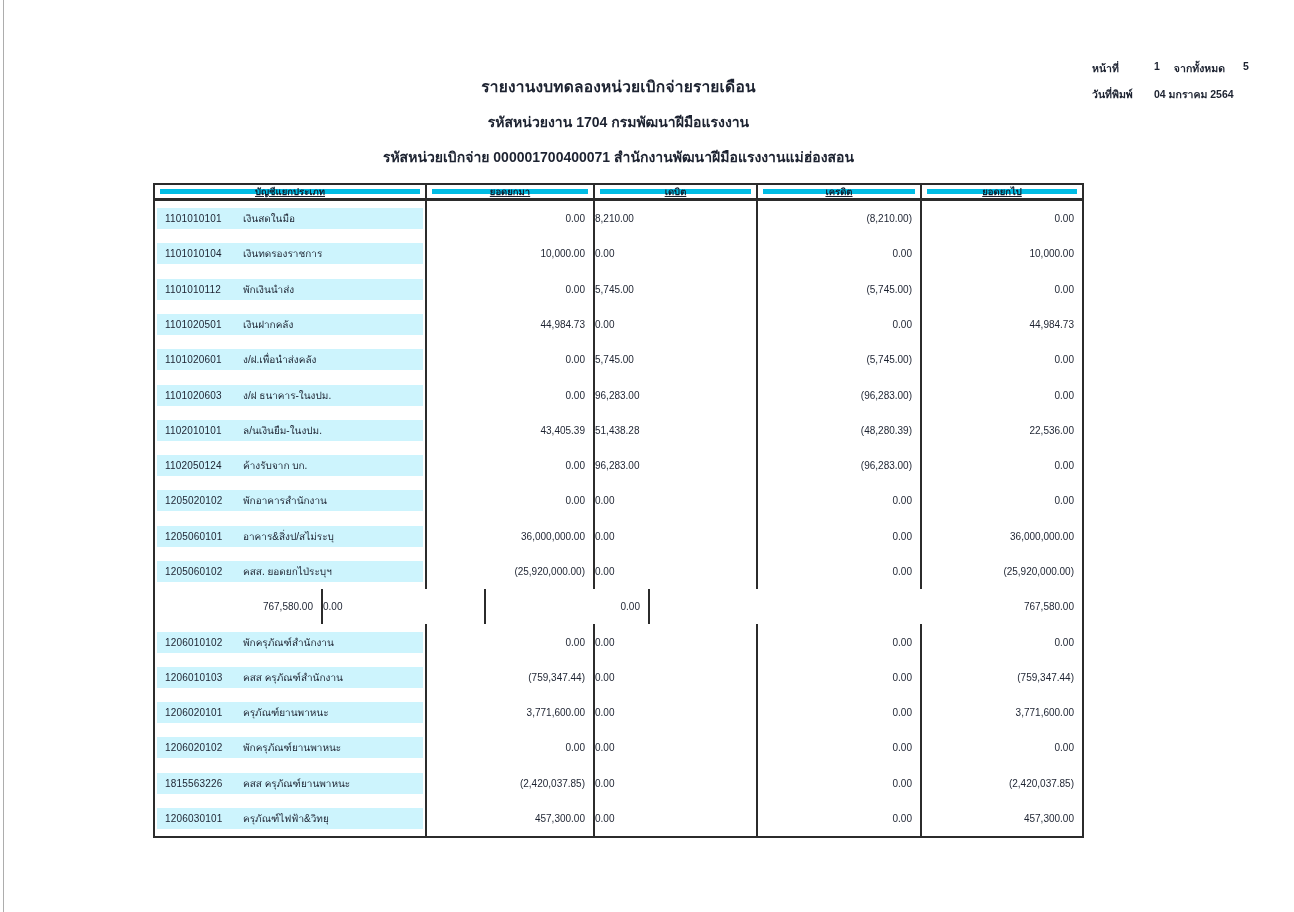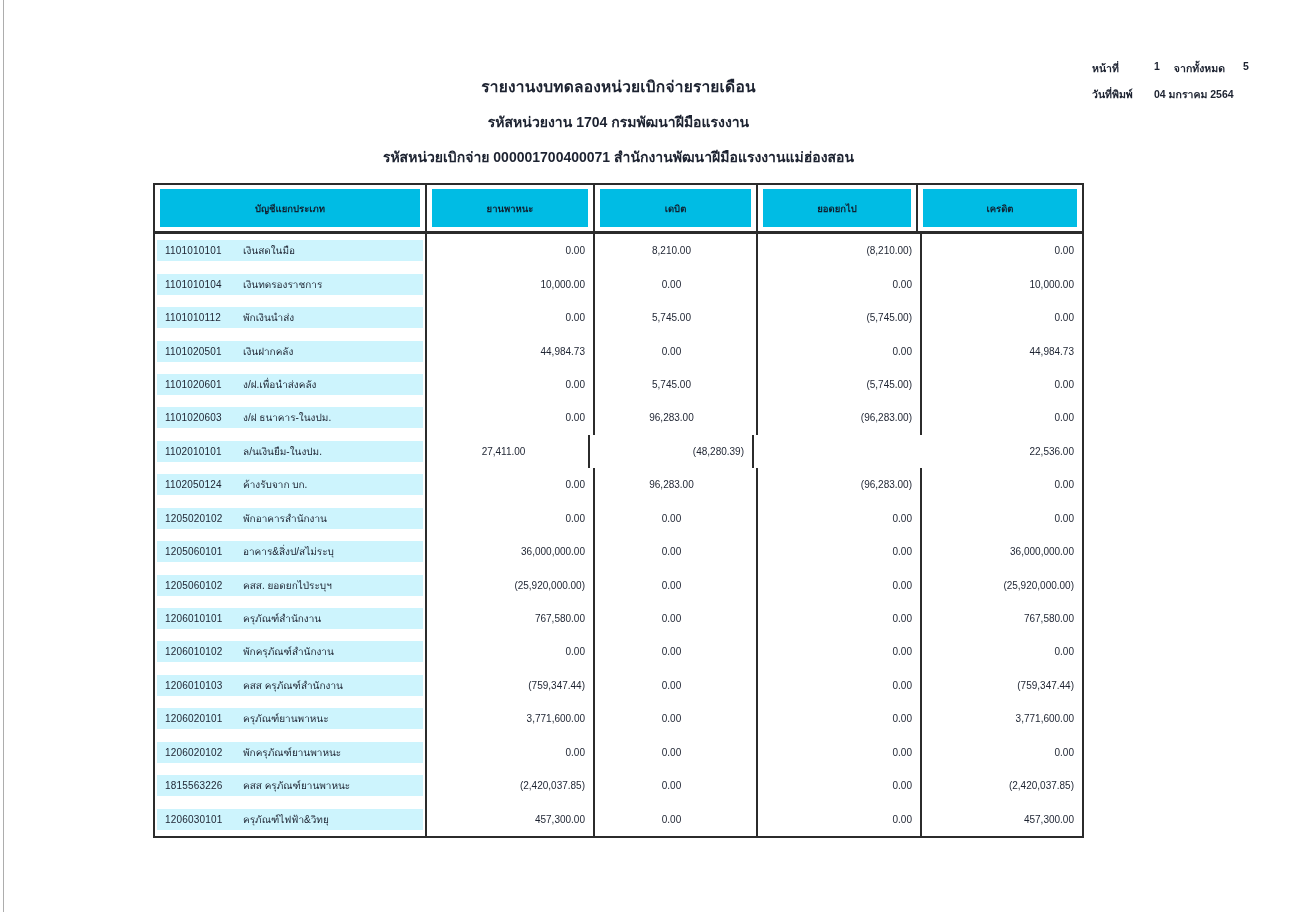--- a/index.html
+++ b/index.html
@@ -23,33 +23,33 @@
   .pageinfo{position:absolute;left:1092px;top:60px;width:170px;font-size:10.5px;font-weight:bold;}
   .pageinfo .line{display:flex;margin-bottom:9px;}
   .pageinfo .lbl{width:56px;}
   .pageinfo .val{margin-left:6px;}
   .pageinfo .lbl2{margin-left:14px;}
   .pageinfo .val2{margin-left:18px;}
 
   
   .gl-table{position:absolute;left:153px;top:183px;width:931px;height:655px;
             border:2px solid var(--border);display:flex;flex-direction:column;background:#fff;}
-  .thead{display:flex;height:49px;border-bottom:3px solid var(--border);flex:0 0 auto;}
+  .thead{display:flex;height:16px;border-bottom:3px solid var(--border);flex:0 0 auto;text-decoration:underline;}
   .th{position:relative;border-right:2px solid var(--border);display:flex;}
   .th:last-child{border-right:none;}
   .th .hfill{flex:1;margin:4px 5px;background:var(--header-fill);
              display:flex;align-items:center;justify-content:center;
              font-size:9.5px;font-weight:bold;color:#102030;}
   .tbody{flex:1;display:flex;flex-direction:column;}
   .trow{flex:1;display:flex;}
   .td{border-right:2px solid var(--border);display:flex;align-items:center;}
   .td:last-child{border-right:none;}
   .c-acc{width:272px;}
   .c-num{width:168px;justify-content:flex-end;}
-  .c-num3{width:163px;justify-content:center;}
+  .c-num3{width:163px;justify-content:flex-start;}
   .c-num4{width:164px;justify-content:flex-end;}
   .c-num5{flex:1;justify-content:flex-end;}
   .acc-band{flex:1;margin:0 2px;height:21px;background:var(--row-label-fill);
             display:flex;align-items:center;font-size:10px;}
   .acc-code{margin-left:8px;width:72px;letter-spacing:.2px;}
   .acc-name{margin-left:6px;}
   .num{font-size:10px;padding-right:8px;}
 </style>
 </head>
 <body>
@@ -76,31 +76,31 @@
       <span class="val">04 มกราคม 2564</span>
     </div>
   </div>
 
   <div class="gl-table">
     <div class="thead">
       <div class="th c-acc">
         <div class="hfill">บัญชีแยกประเภท</div>
       </div>
       <div class="th c-num">
-        <div class="hfill">ยานพาหนะ</div>
+        <div class="hfill">ยอดยกมา</div>
       </div>
       <div class="th c-num3">
         <div class="hfill">เดบิต</div>
       </div>
+      <div class="th c-num4">
+        <div class="hfill">เครดิต</div>
+      </div>
       <div class="th c-num5">
         <div class="hfill">ยอดยกไป</div>
       </div>
-      <div class="th c-num4">
-        <div class="hfill">เครดิต</div>
-      </div>
     </div>
     <div class="tbody" id="table-body">
   <div class="trow">
     <div class="td c-acc">
       <div class="acc-band">
         <span class="acc-code">1101010101</span>
         <span class="acc-name">เงินสดในมือ</span>
       </div>
     </div>
     <div class="td c-num">
@@ -222,22 +222,25 @@
     </div>
   </div>
 
   <div class="trow">
     <div class="td c-acc">
       <div class="acc-band">
         <span class="acc-code">1102010101</span>
         <span class="acc-name">ล/นเงินยืม-ในงปม.</span>
       </div>
     </div>
-    <div class="td c-num3">
-      <span class="num">27,411.00</span>
+    <div class="td c-num">
+      <span class="num">43,405.39</span>
+    </div>
+    <div class="td c-num3">
+      <span class="num">51,438.28</span>
     </div>
     <div class="td c-num4">
       <span class="num">(48,280.39)</span>
     </div>
     <div class="td c-num5">
       <span class="num">22,536.00</span>
     </div>
   </div>
 
   <div class="trow">
@@ -318,26 +321,20 @@
     </div>
     <div class="td c-num4">
       <span class="num">0.00</span>
     </div>
     <div class="td c-num5">
       <span class="num">(25,920,000.00)</span>
     </div>
   </div>
 
   <div class="trow">
-    <div class="td c-acc">
-      <div class="acc-band">
-        <span class="acc-code">1206010101</span>
-        <span class="acc-name">ครุภัณฑ์สำนักงาน</span>
-      </div>
-    </div>
     <div class="td c-num">
       <span class="num">767,580.00</span>
     </div>
     <div class="td c-num3">
       <span class="num">0.00</span>
     </div>
     <div class="td c-num4">
       <span class="num">0.00</span>
     </div>
     <div class="td c-num5">

